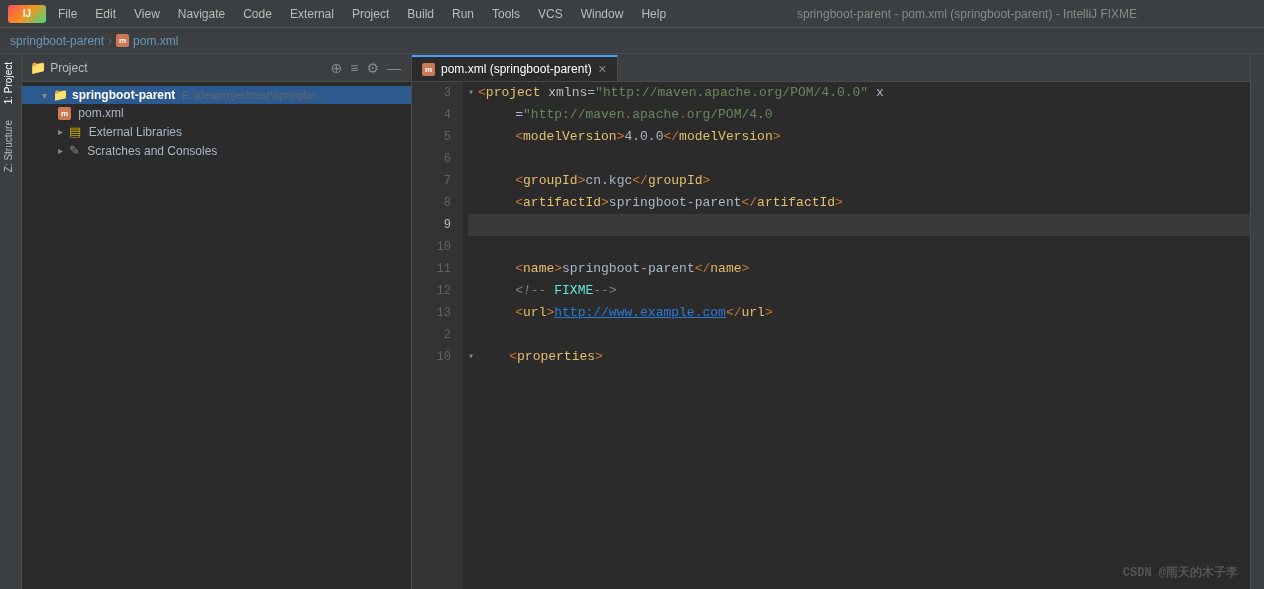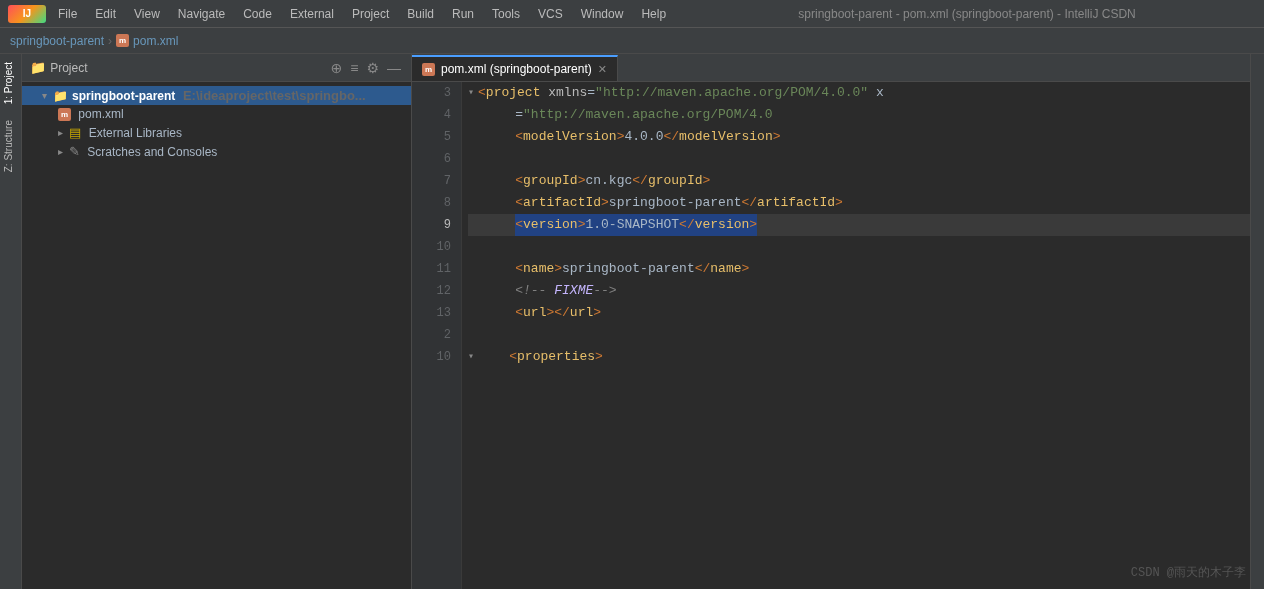--- a/index.html
+++ b/index.html
@@ -127,21 +127,21 @@
     .folder-open-icon { color: #6897bb; }
     .maven-icon-sm {
       width: 13px; height: 13px;
       background: #c75;
       border-radius: 2px;
       display: inline-flex; align-items: center; justify-content: center;
       font-size: 8px; color: white; font-weight: bold;
     }
     .tree-label { color: #a9b7c6; }
     .tree-label-bold { color: #ffffff; font-weight: bold; }
-    .tree-path { color: #666; font-size: 13px; font-weight: bold; }
+    .tree-path { color: #666; font-size: 11px; }
     .expand-arrow { color: #888; font-size: 10px; margin-right: 2px; }
     .lib-icon { color: #c8a800; font-size: 13px; }
     .scratch-icon { color: #888; font-size: 13px; }
 
     
     .editor-area {
       flex: 1;
       display: flex;
       flex-direction: column;
       background: #2b2b2b;
@@ -210,37 +210,38 @@
       align-items: center;
     }
 
     
     .xml-tag { color: #e8bf6a; }
     .xml-bracket { color: #cc7832; }
     .xml-attr { color: #bababa; }
     .xml-val { color: #6a8759; }
     .xml-text { color: #a9b7c6; }
     .xml-comment { color: #808080; font-style: italic; }
-    .xml-comment-kw { color: #c4b5fd; font-style: italic; }
+    .xml-comment-kw { color: #5eead4; }
 
     
     .fold-arrow {
       color: #888;
       font-size: 10px;
       margin-right: 4px;
       cursor: pointer;
     }
 
     
     .watermark {
       position: absolute;
       bottom: 8px;
-      right: 4px;
+      right: 12px;
       font-size: 12px;
       color: #555;
+      font-weight: bold;
     }
 
     
     .right-sidebar {
       width: 14px;
       background: #3c3f41;
       border-left: 1px solid #4a4a4a;
       display: flex;
       flex-direction: column;
     }
@@ -258,21 +259,21 @@
     <span class="menu-item">Code</span>
     <span class="menu-item">External</span>
     <span class="menu-item">Project</span>
     <span class="menu-item">Build</span>
     <span class="menu-item">Run</span>
     <span class="menu-item">Tools</span>
     <span class="menu-item">VCS</span>
     <span class="menu-item">Window</span>
     <span class="menu-item">Help</span>
   </div>
-  <div class="title-center">springboot-parent - pom.xml (springboot-parent) - IntelliJ CSDN</div>
+  <div class="title-center">springboot-parent - pom.xml (springboot-parent) - IntelliJ FIXME</div>
 </div>
 
 <div class="breadcrumb-bar">
   <span class="breadcrumb-item">springboot-parent</span>
   <span class="breadcrumb-sep">›</span>
   <span class="maven-icon-sm">m</span>
   <span class="breadcrumb-item">pom.xml</span>
 </div>
 
 <div class="main-layout">
@@ -373,40 +374,40 @@
           <span class="xml-text">&nbsp;&nbsp;&nbsp;&nbsp;</span><span class="xml-bracket">&lt;</span><span class="xml-tag">groupId</span><span class="xml-bracket">&gt;</span><span class="xml-text">cn.kgc</span><span class="xml-bracket">&lt;/</span><span class="xml-tag">groupId</span><span class="xml-bracket">&gt;</span>
         </div>
 
         <div class="code-line">
           <span style="display:inline-block;width:16px"></span>
           <span class="xml-text">&nbsp;&nbsp;&nbsp;&nbsp;</span><span class="xml-bracket">&lt;</span><span class="xml-tag">artifactId</span><span class="xml-bracket">&gt;</span><span class="xml-text">springboot-parent</span><span class="xml-bracket">&lt;/</span><span class="xml-tag">artifactId</span><span class="xml-bracket">&gt;</span>
         </div>
 
         <div class="code-line" style="background:#3a3a3a;">
           <span style="display:inline-block;width:16px"></span>
-          <span class="xml-text">&nbsp;&nbsp;&nbsp;&nbsp;</span><span style="background:#214283;"><span class="xml-bracket">&lt;</span><span class="xml-tag">version</span><span class="xml-bracket">&gt;</span><span class="xml-text">1.0-SNAPSHOT</span><span class="xml-bracket">&lt;/</span><span class="xml-tag">version</span><span class="xml-bracket">&gt;</span></span>
+          <span class="xml-text">&nbsp;&nbsp;&nbsp;&nbsp;</span>
         </div>
 
         <div class="code-line">
           <span style="display:inline-block;width:16px"></span>
         </div>
 
         <div class="code-line">
           <span style="display:inline-block;width:16px"></span>
           <span class="xml-text">&nbsp;&nbsp;&nbsp;&nbsp;</span><span class="xml-bracket">&lt;</span><span class="xml-tag">name</span><span class="xml-bracket">&gt;</span><span class="xml-text">springboot-parent</span><span class="xml-bracket">&lt;/</span><span class="xml-tag">name</span><span class="xml-bracket">&gt;</span>
         </div>
 
         <div class="code-line">
           <span style="display:inline-block;width:16px"></span>
           <span class="xml-text">&nbsp;&nbsp;&nbsp;&nbsp;</span><span class="xml-comment">&lt;!-- </span><span class="xml-comment-kw">FIXME</span><span class="xml-comment">--&gt;</span>
         </div>
 
         <div class="code-line">
           <span style="display:inline-block;width:16px"></span>
-          <span class="xml-text">&nbsp;&nbsp;&nbsp;&nbsp;</span><span class="xml-bracket">&lt;</span><span class="xml-tag">url</span><span class="xml-bracket">&gt;</span><span class="xml-bracket">&lt;/</span><span class="xml-tag">url</span><span class="xml-bracket">&gt;</span>
+          <span class="xml-text">&nbsp;&nbsp;&nbsp;&nbsp;</span><span class="xml-bracket">&lt;</span><span class="xml-tag">url</span><span class="xml-bracket">&gt;</span><span style="color:#287bde;text-decoration:underline;">http://www.example.com</span><span class="xml-bracket">&lt;/</span><span class="xml-tag">url</span><span class="xml-bracket">&gt;</span>
         </div>
 
         <div class="code-line">
           <span style="display:inline-block;width:16px"></span>
         </div>
 
         <div class="code-line">
           <span class="fold-arrow">▾</span>
           <span class="xml-text">&nbsp;&nbsp;&nbsp;&nbsp;</span><span class="xml-bracket">&lt;</span><span class="xml-tag">properties</span><span class="xml-bracket">&gt;</span>
         </div>

